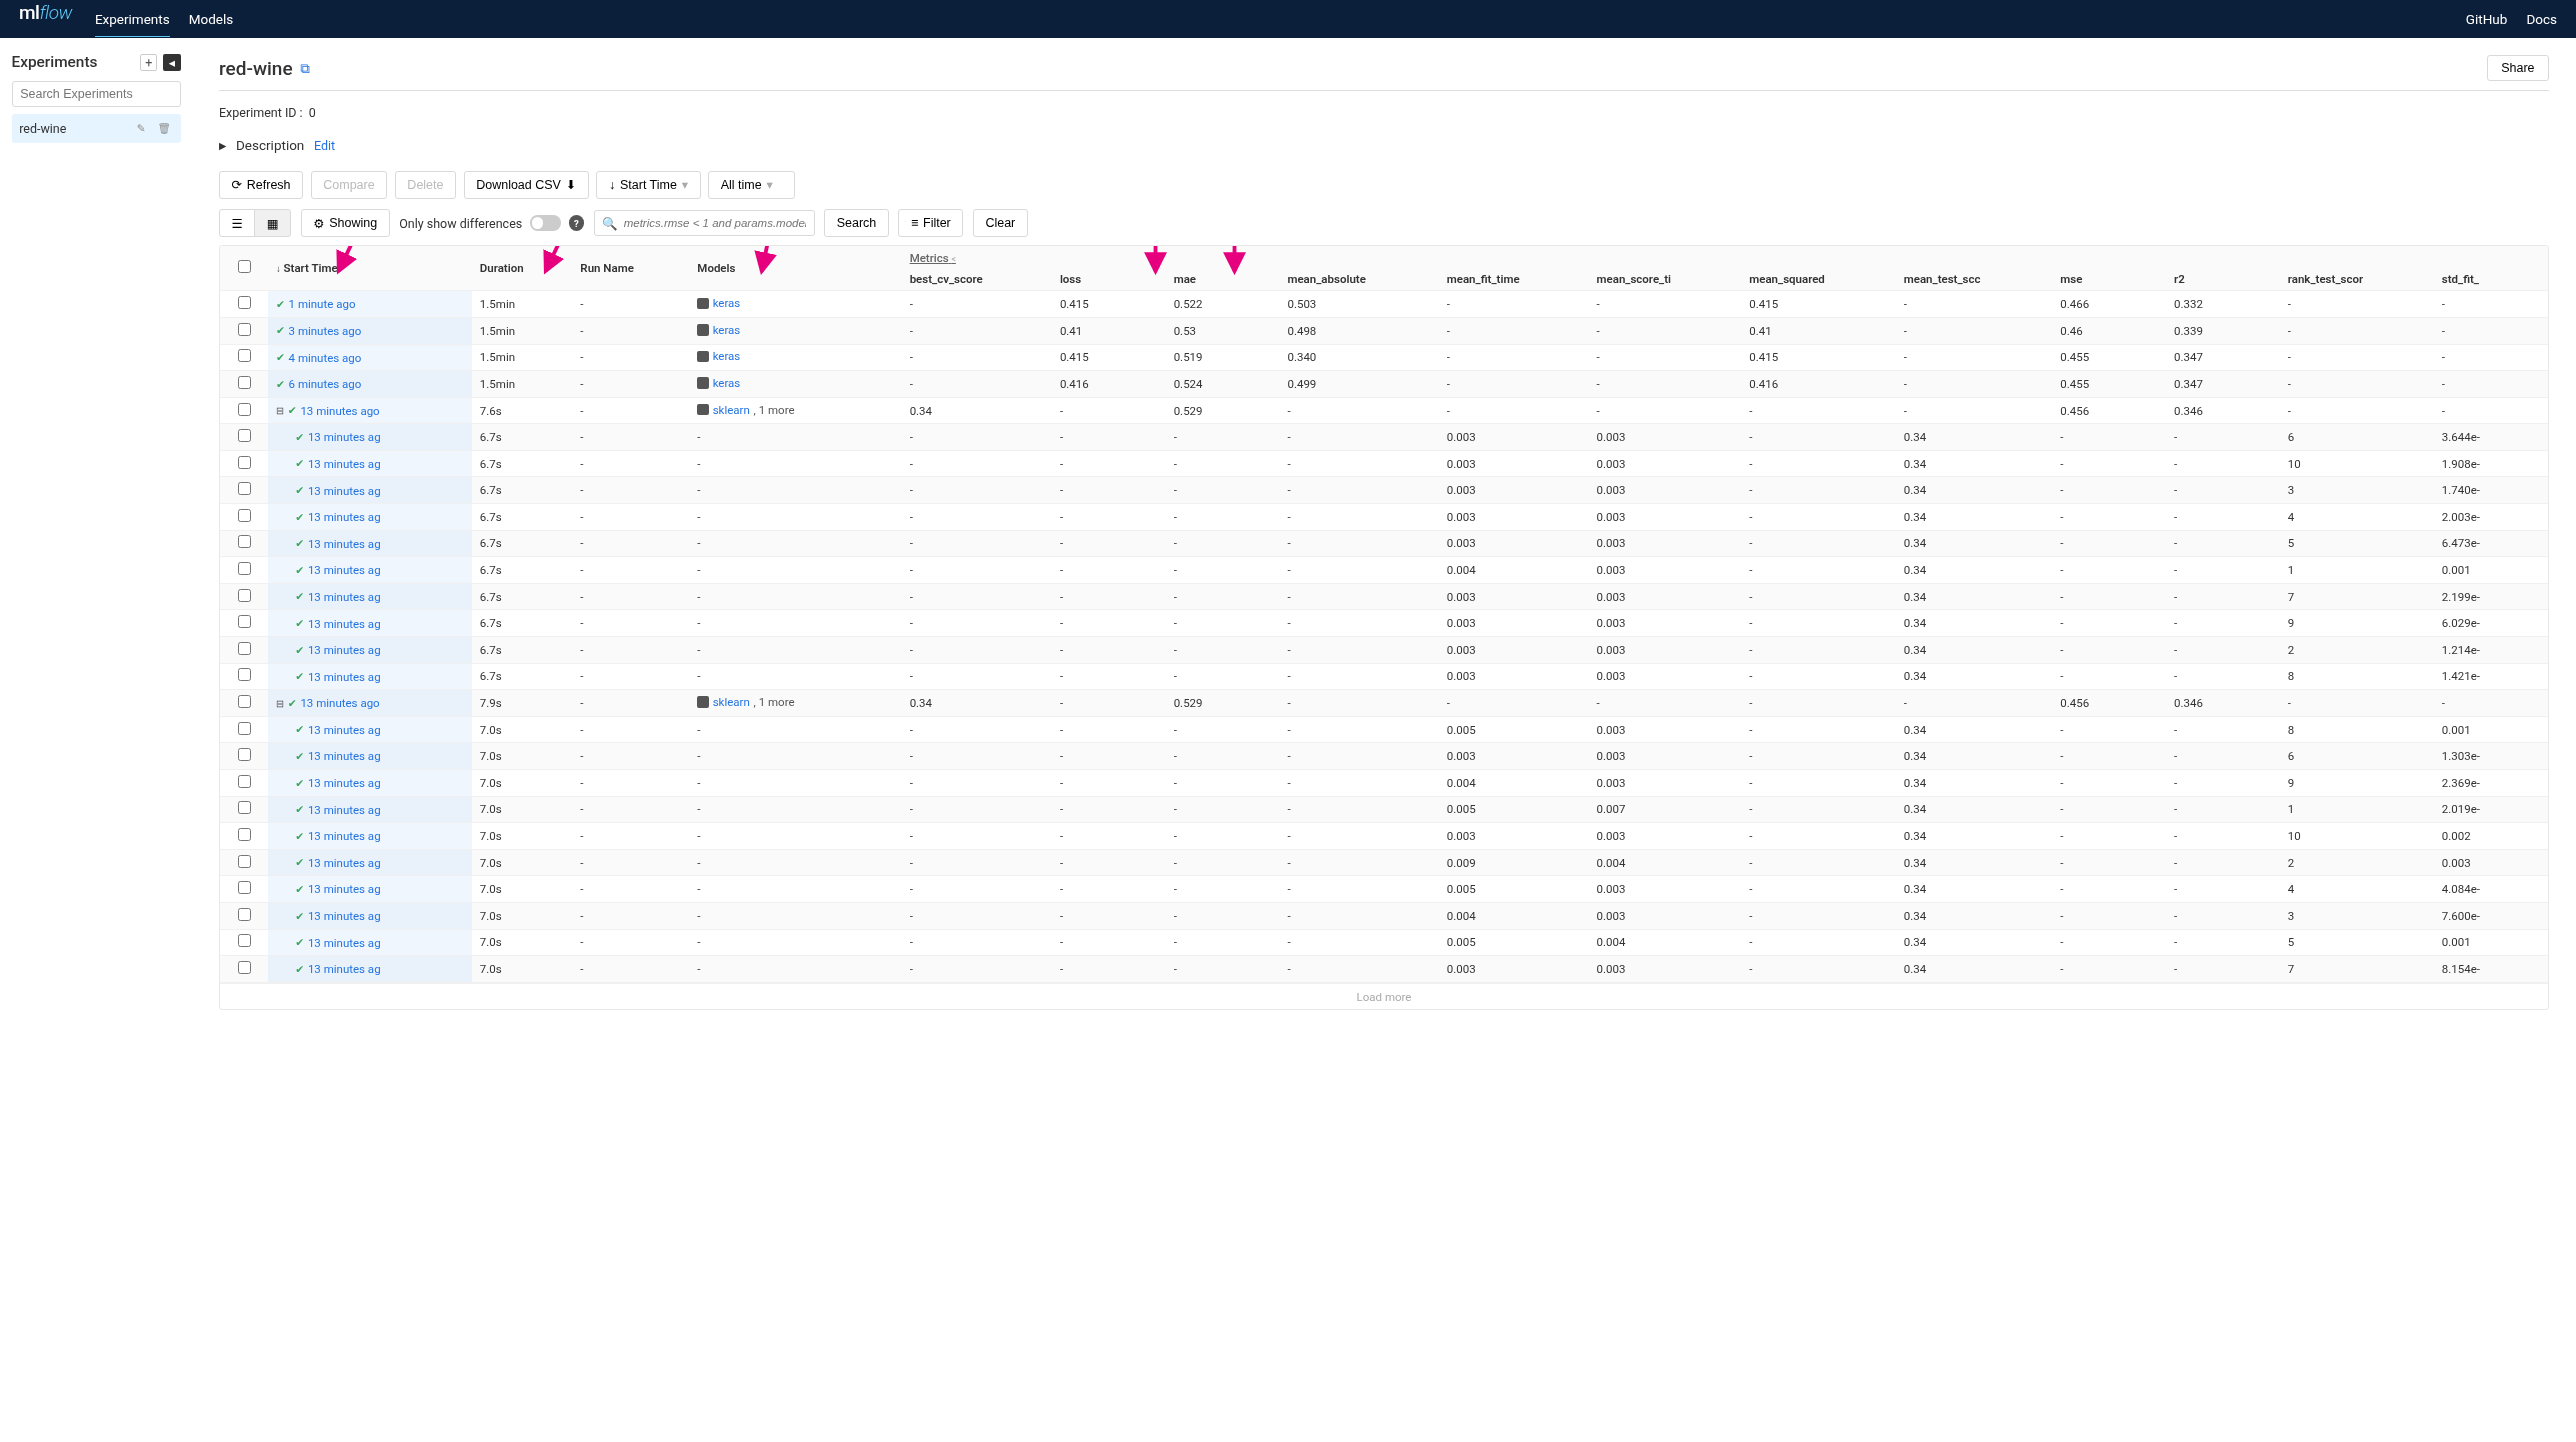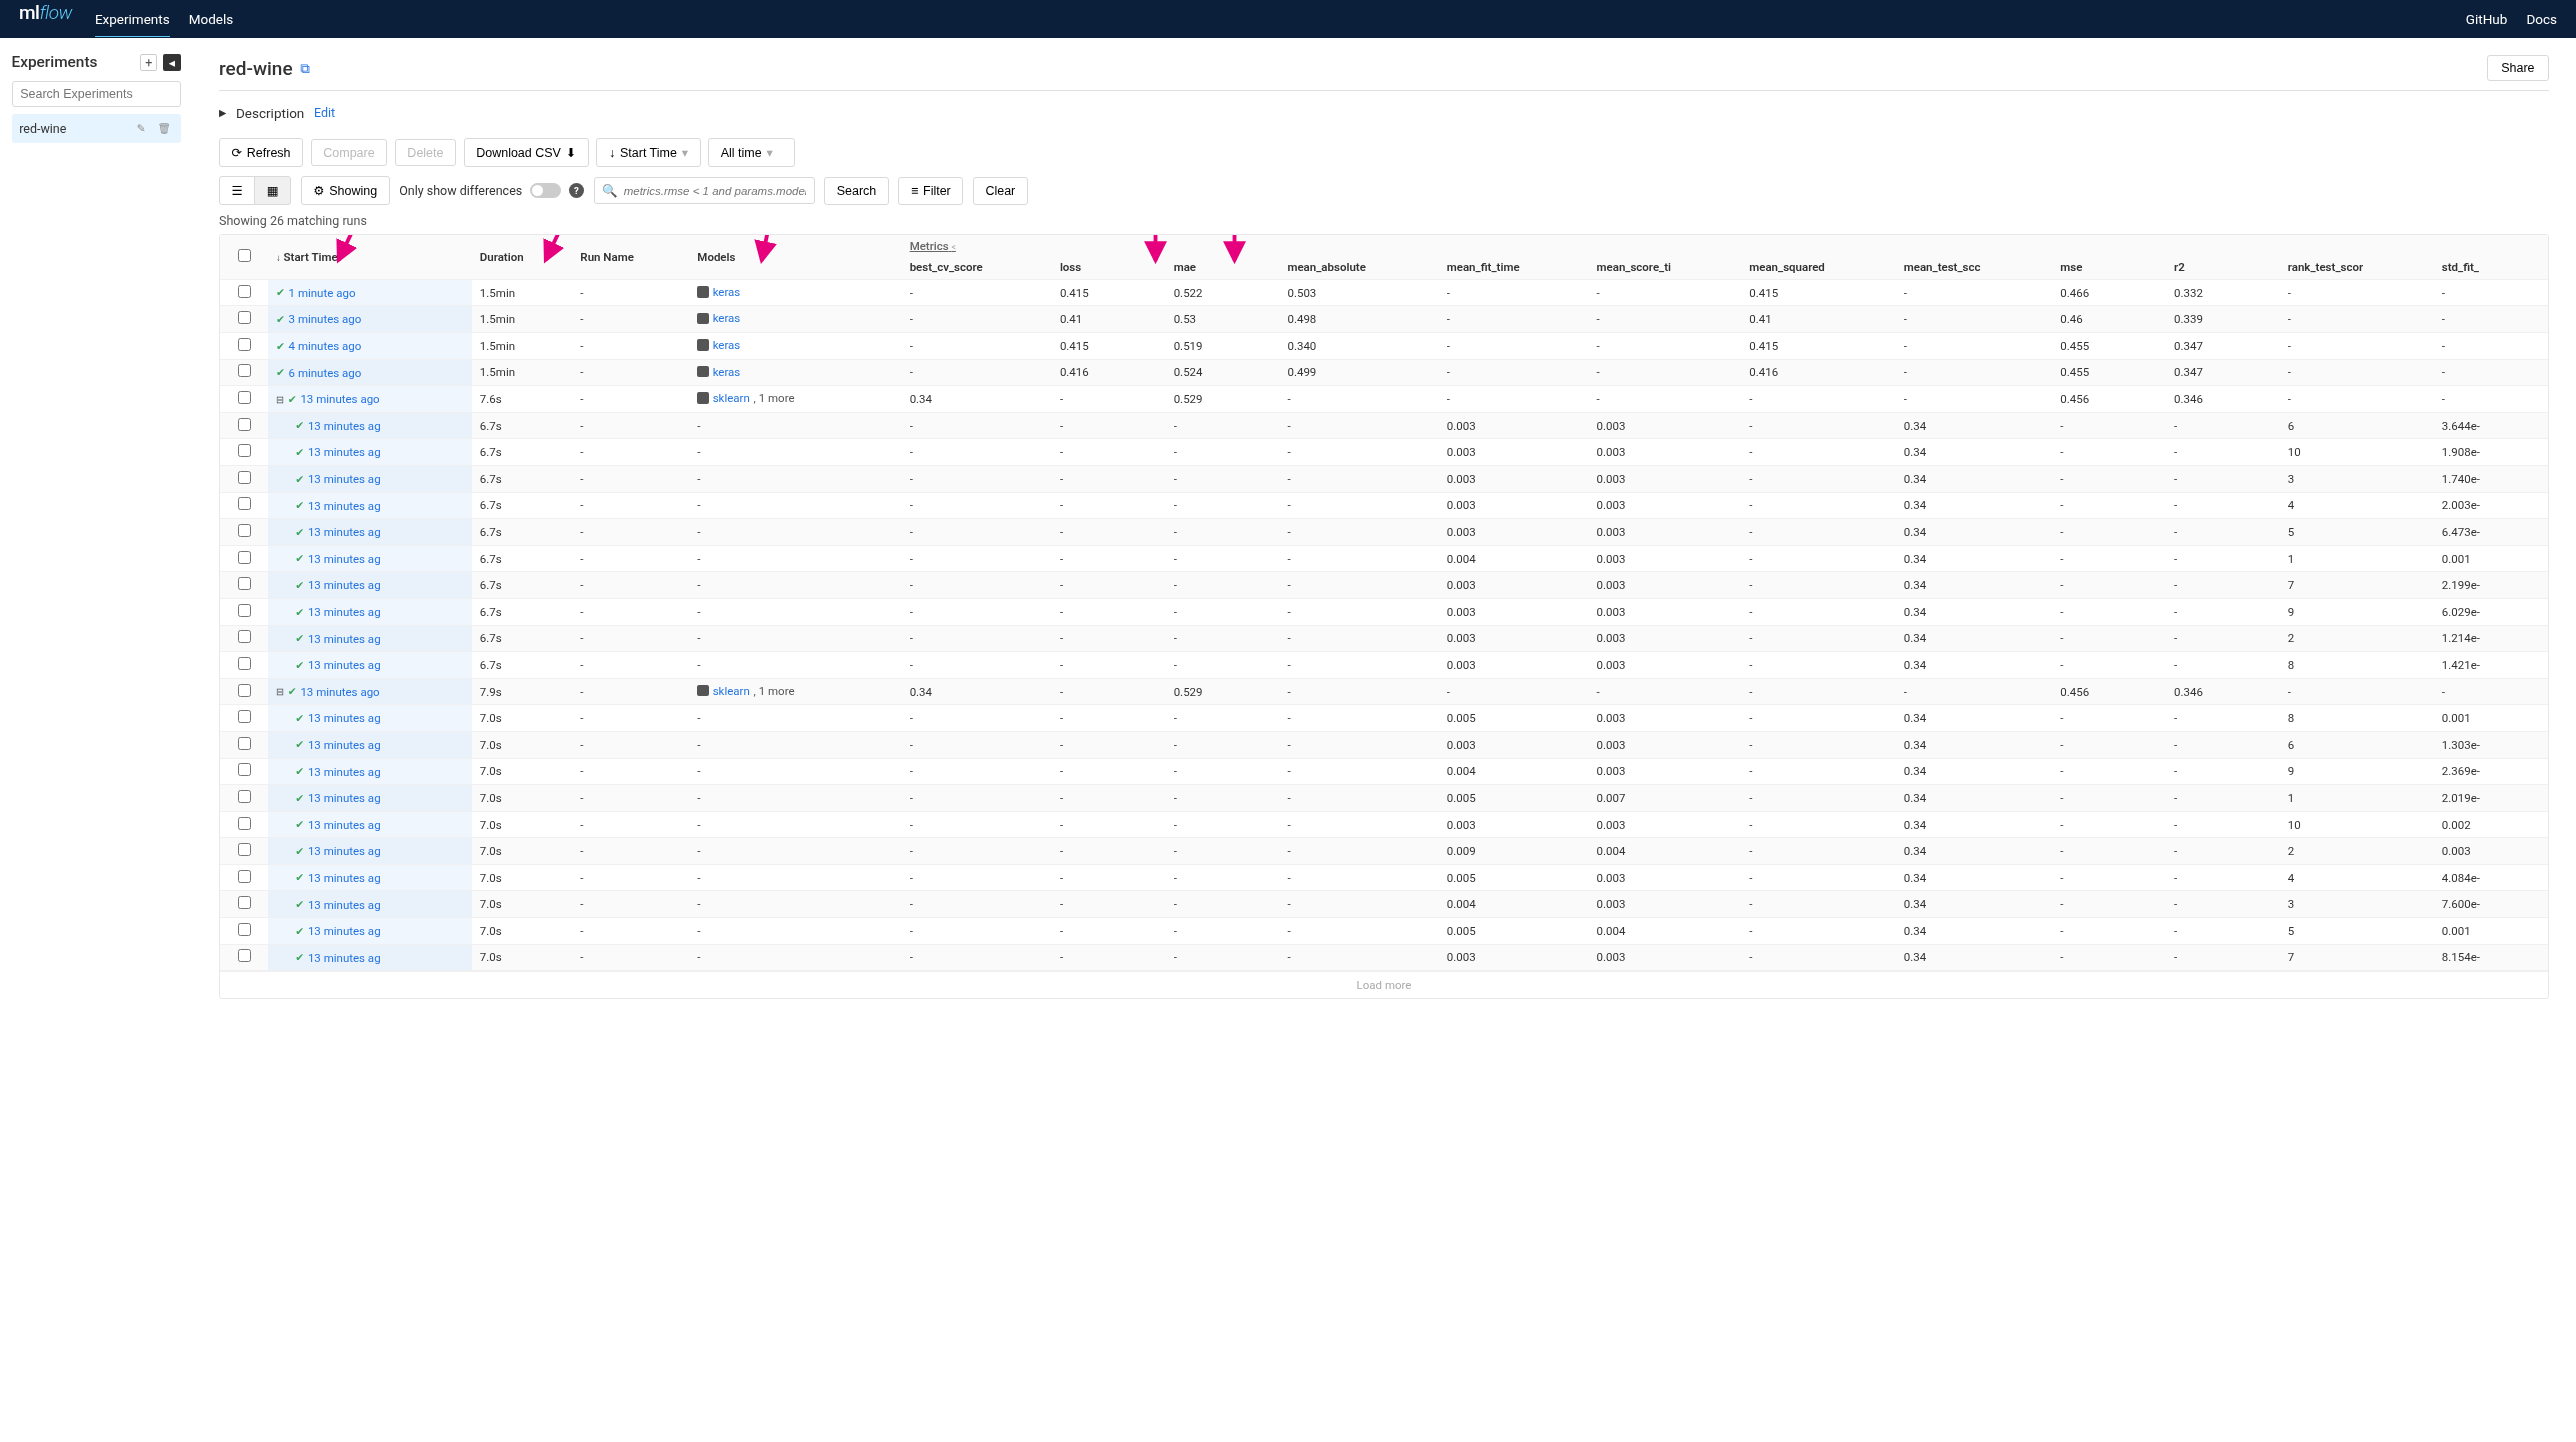--- a/index.html
+++ b/index.html
@@ -126,20 +126,24 @@
 
   <div class="content">
     <div class="exp-title-row">
       <div class="exp-title">
         <span>red-wine</span>
         <span class="copy-icon">⧉</span>
       </div>
       <button class="share-btn">Share</button>
     </div>
 
+    <div class="meta-row">
+      <span>Experiment ID :</span>
+      &nbsp;<span>0</span>
+    </div>
 
     <div class="desc-row">
       <span class="caret">▶</span>
       <span>Description</span>
       <span class="edit-link">Edit</span>
     </div>
 
     <div class="toolbar">
       <button class="btn">
           <span>⟳</span>
@@ -181,21 +185,20 @@
         <input placeholder="metrics.rmse &lt; 1 and params.model = &quot;tree&quot;" style="">
       </div>
       <button class="btn">Search</button>
       <button class="btn">
           <span>≡</span>
           <span>Filter</span>
         </button>
       <button class="btn">Clear</button>
     </div>
 
-    <div class="count-row">Showing 26 matching runs</div>
 
     <div class="table-wrap" style="position:relative;">
       <table>
         <thead>
           <tr>
             <th class="checkbox-cell" rowspan="2"><input type="checkbox" style=""></th>
             <th rowspan="2" class="col-starttime"><span style="font-size:9.6px;">↓</span> <span>Start Time</span></th>
             <th rowspan="2" class="col-duration">Duration</th>
             <th rowspan="2" class="col-runname">Run Name</th>
             <th rowspan="2" class="col-models">Models</th>

